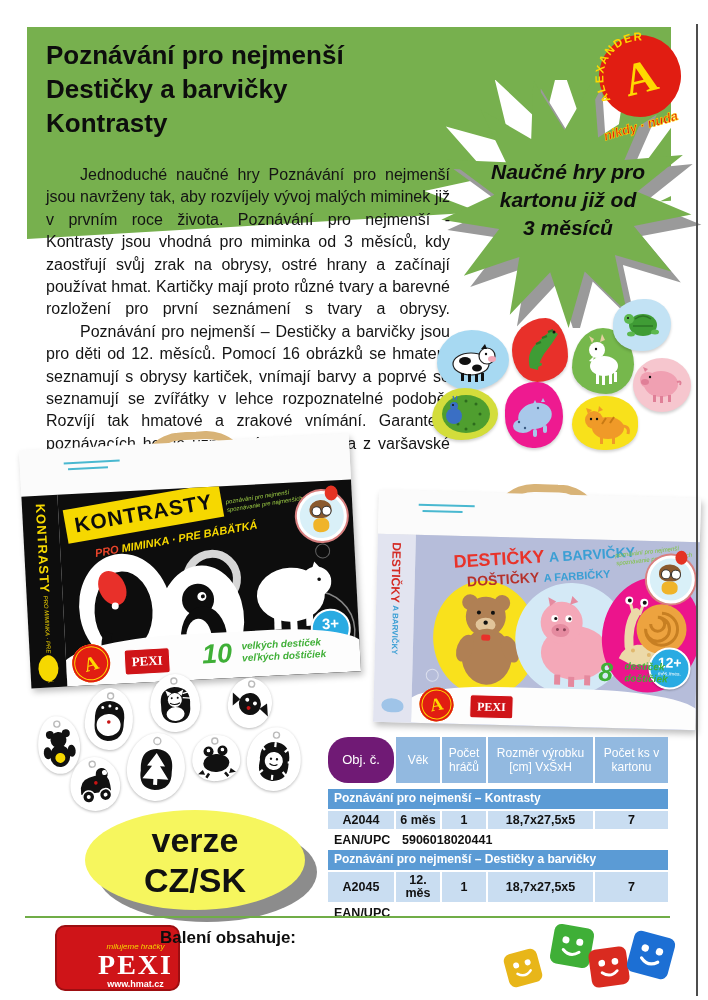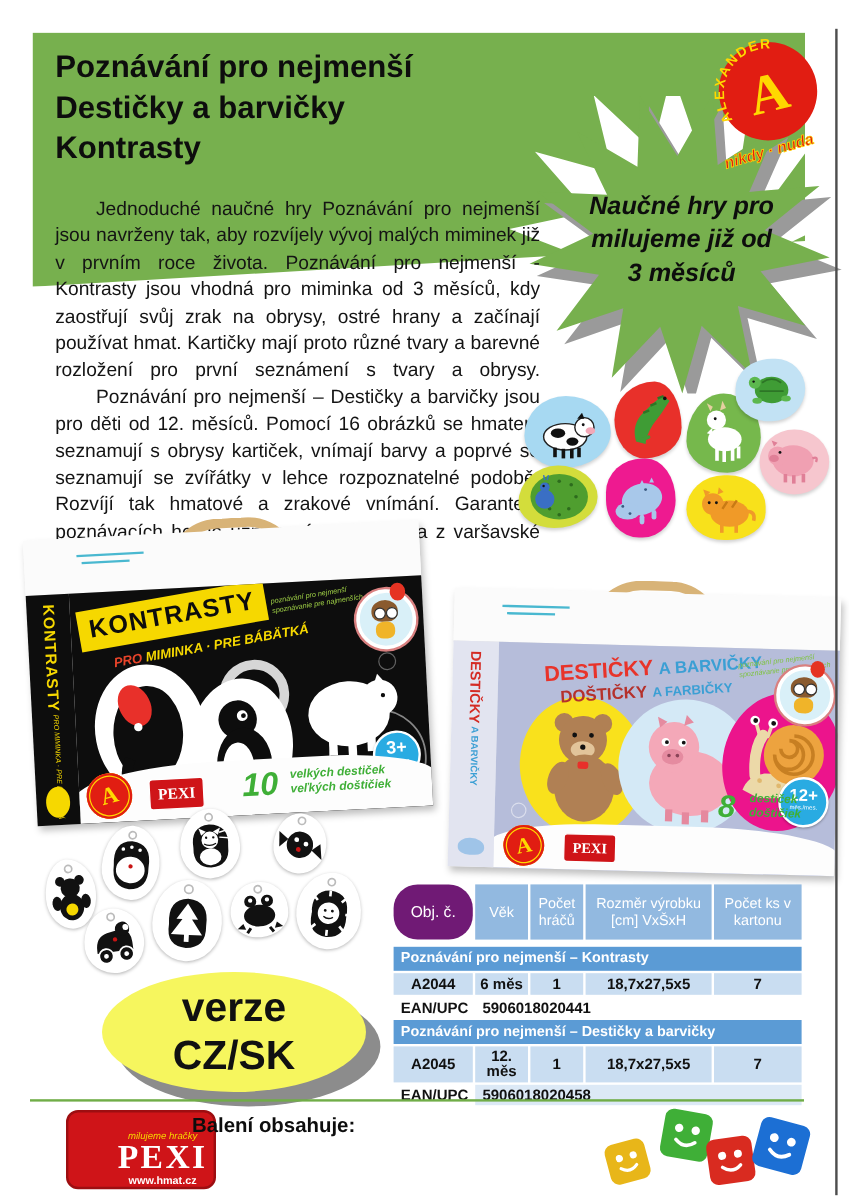--- a/index.html
+++ b/index.html
@@ -78,21 +78,21 @@
 
   <div class="abs" id="green-box"></div>
 
   <svg class="abs" id="starburst" viewBox="0 0 292 248">
     <polygon fill="#ffffff" points="282.8,166.7 215.7,164.6 246.6,224.2 188.2,191.2 187.8,258.3 151.4,201.9 119.9,261.2 113.9,194.4 58.4,232.2 84.2,170.2 17.5,177.9 69.1,135.0 6.4,110.9 72.1,96.8 27.8,46.4 92.5,64.4 76.7,-0.8 125.6,45.2 142.0,-19.9 163.8,43.6 208.6,-6.4 198.5,59.9 261.3,36.4 221.5,90.5 288.1,98.9 227.8,128.3"></polygon>
     <polygon fill="#9a9a9a" points="283.4,144.8 223.8,156.1 262.8,202.5 204.9,184.9 217.8,244.1 174.7,201.5 158.7,260.0 140.2,202.3 98.9,246.6 109.4,186.9 52.2,206.9 89.2,158.9 29.3,150.1 84.4,124.8 35.4,89.1 95.9,92.3 69.1,38.0 121.2,69.0 122.8,8.4 154.5,60.0 184.0,7.1 188.1,67.6 238.9,34.4 214.4,89.9 274.7,84.1 227.3,121.8"></polygon>
     <polygon fill="#77b04e" points="273.4,134.6 215.8,146.1 253.2,191.4 196.9,174.9 208.9,232.3 166.7,191.5 150.6,248.0 132.2,192.3 91.8,234.8 101.4,176.9 45.8,195.7 81.2,148.9 23.3,139.8 76.4,114.8 29.3,79.8 87.9,82.3 62.5,29.4 113.2,59.0 115.3,0.3 146.5,50.0 175.6,-0.9 180.1,57.6 229.6,26.0 206.4,79.9 264.9,74.9 219.3,111.8"></polygon>
   </svg>
   <div class="abs" id="badge-text">
     <div>Naučné hry pro</div>
-    <div>milujeme již od</div>
+    <div>kartonu již od</div>
     <div>3 měsíců</div>
   </div>
 
   <div class="abs" id="page-title">
     <div>Poznávání pro nejmenší</div>
     <div>Destičky a barvičky</div>
     <div>Kontrasty</div>
   </div>
 
   <svg class="abs" style="left:592px;top:30px;" width="100" height="112" viewBox="0 0 100 112">
@@ -534,21 +534,20 @@
     <div class="trow" style="height:30px;">
       <div class="dcell">A2045</div>
       <div class="dcell" style="padding:0 4px;">12. měs</div>
       <div class="dcell">1</div>
       <div class="dcell">18,7x27,5x5</div>
       <div class="dcell">7</div>
     </div>
     <div style="height:2px;"></div>
     <div style="display:grid;grid-template-columns:66px 272px;column-gap:2px;height:17px;">
       <div class="ecell">EAN/UPC</div>
-      <div class="ecell" style="background:#dce9f6;">5906018020458</div>
     </div>
   </div>
 
   <div class="abs" id="green-line"></div>
   <div class="abs" id="pexi-logo">
     <div style="font-size:8px;font-style:italic;color:#f6d800;">milujeme hračky</div>
     <div style="font-family:'Liberation Serif',serif;font-weight:bold;font-size:28px;letter-spacing:2px;line-height:28px;">PEXI</div>
     <div style="font-size:9px;font-weight:bold;">www.hmat.cz</div>
   </div>
   <div class="abs" id="baleni">Balení obsahuje:</div>

